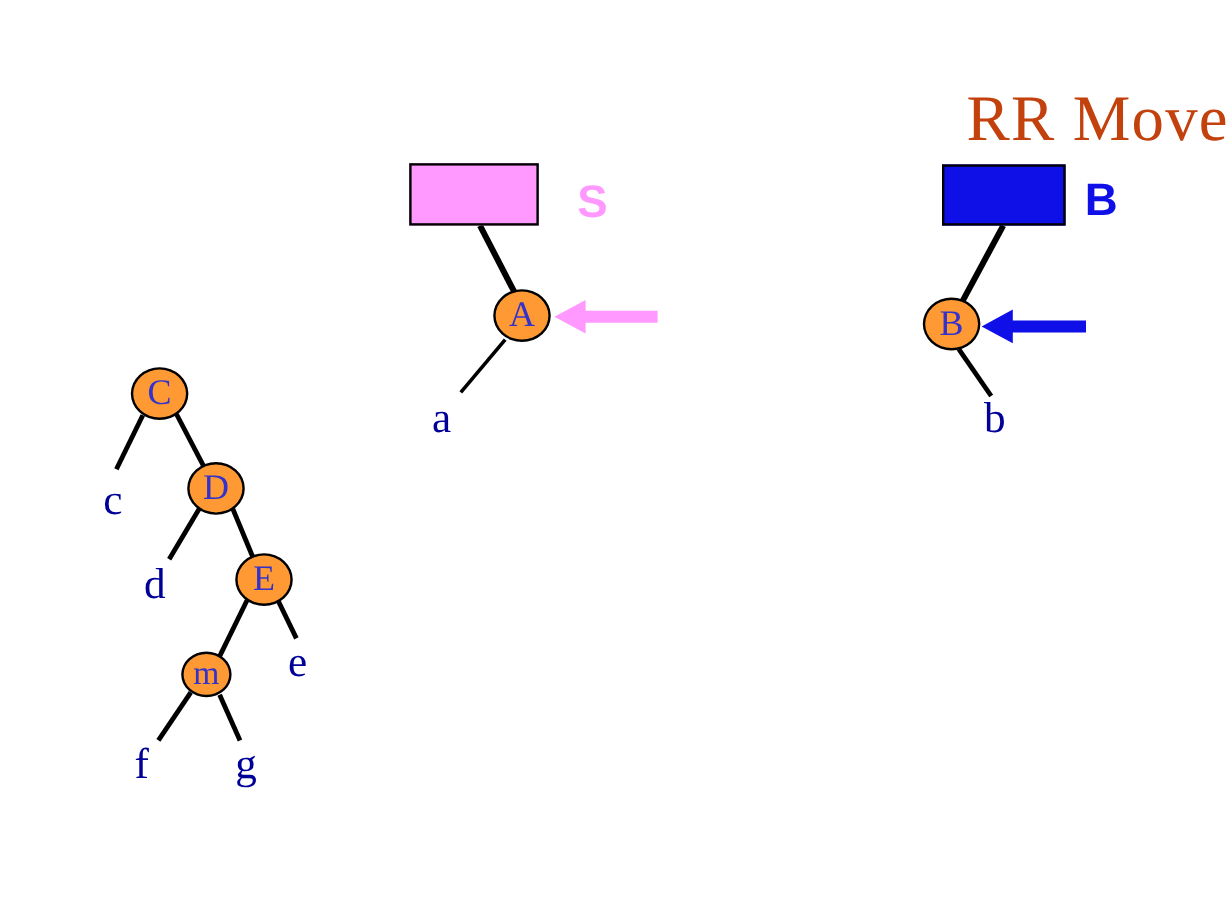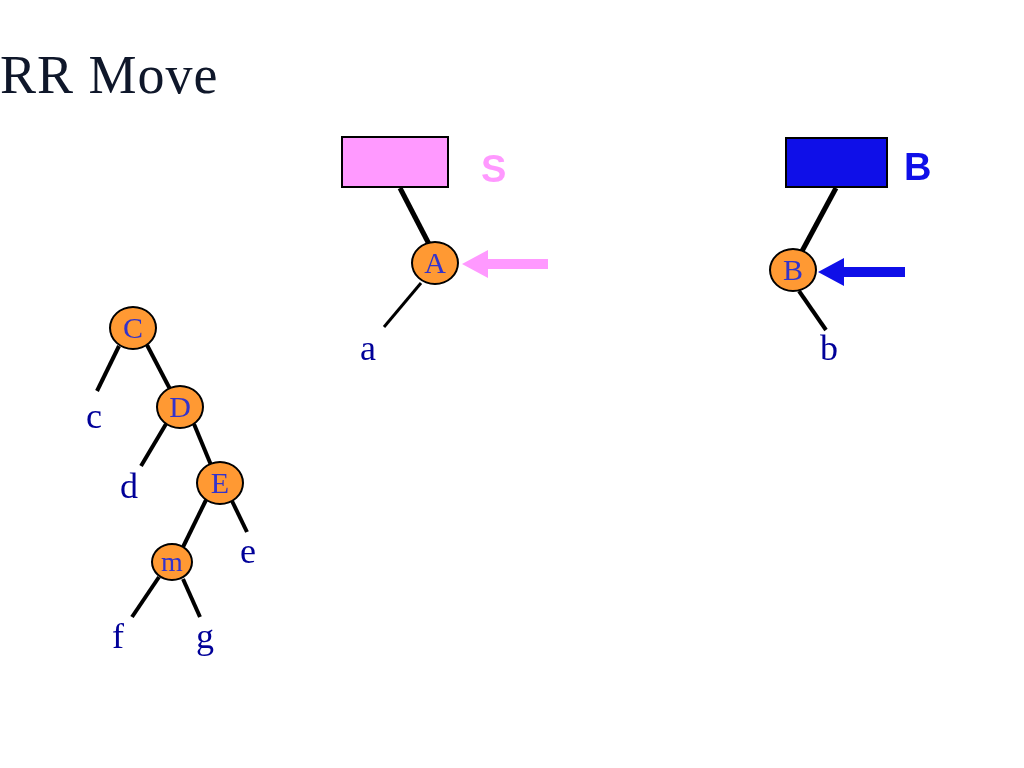--- a/index.html
+++ b/index.html
@@ -7,25 +7,25 @@
   body {
     background: #ffffff;
     font-family: "Liberation Serif", serif;
     position: relative;
     overflow: hidden;
   }
   .slide { position: absolute; inset: 0; width: 1024px; height: 768px; }
 
   .title {
     position: absolute;
-    top: 44px; left: 0; width: 100%;
-    text-align: left;
+    top: 68px; left: 0; width: 100%;
+    text-align: right;
     font-size: 54px;
     font-weight: 500;
-    color: #0f172a;
+    color: #c2410c;
     font-family: "Liberation Serif", serif;
     letter-spacing: 1px;
   }
 
   svg.edges {
     position: absolute;
     left: 0; top: 0;
     width: 1024px; height: 768px;
     z-index: 1;
   }

